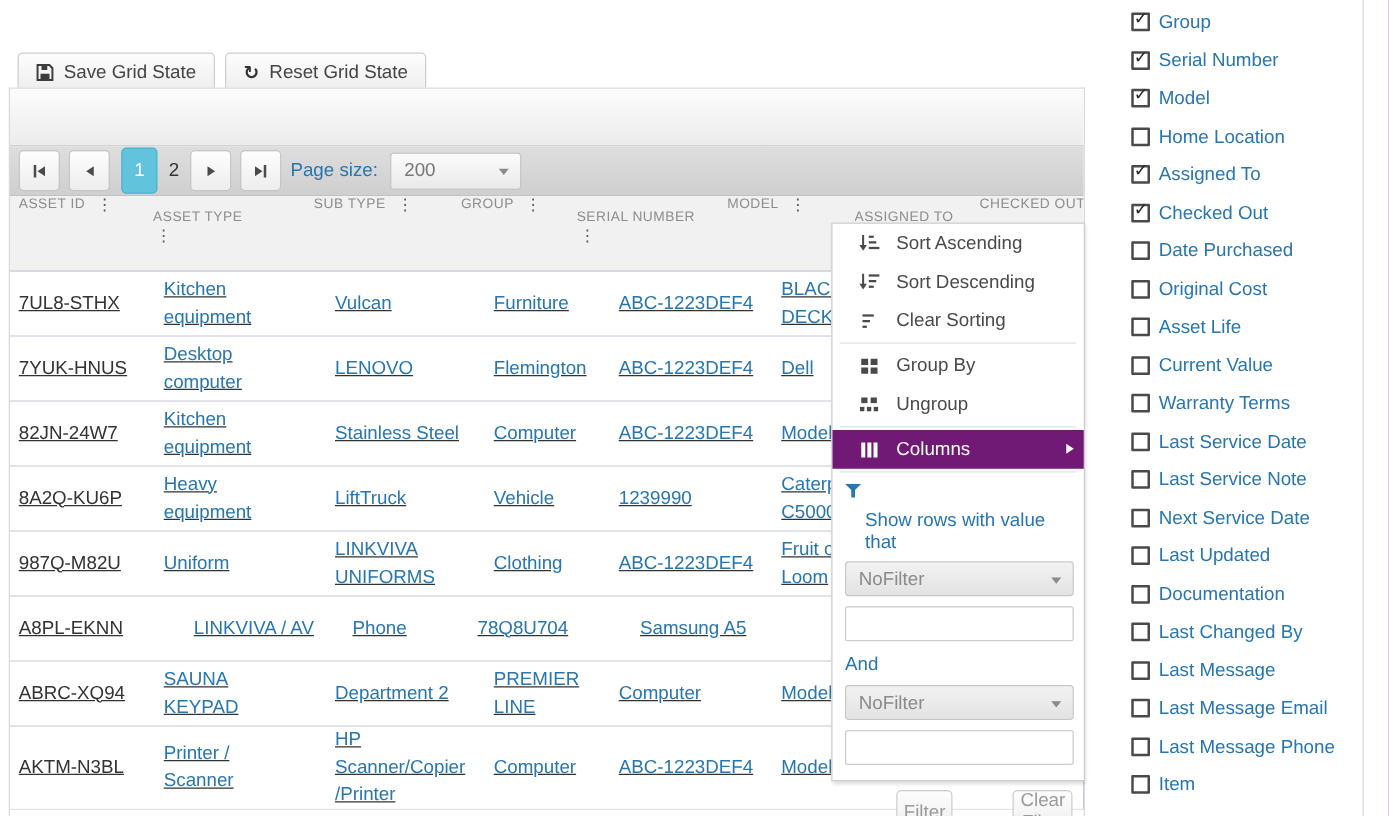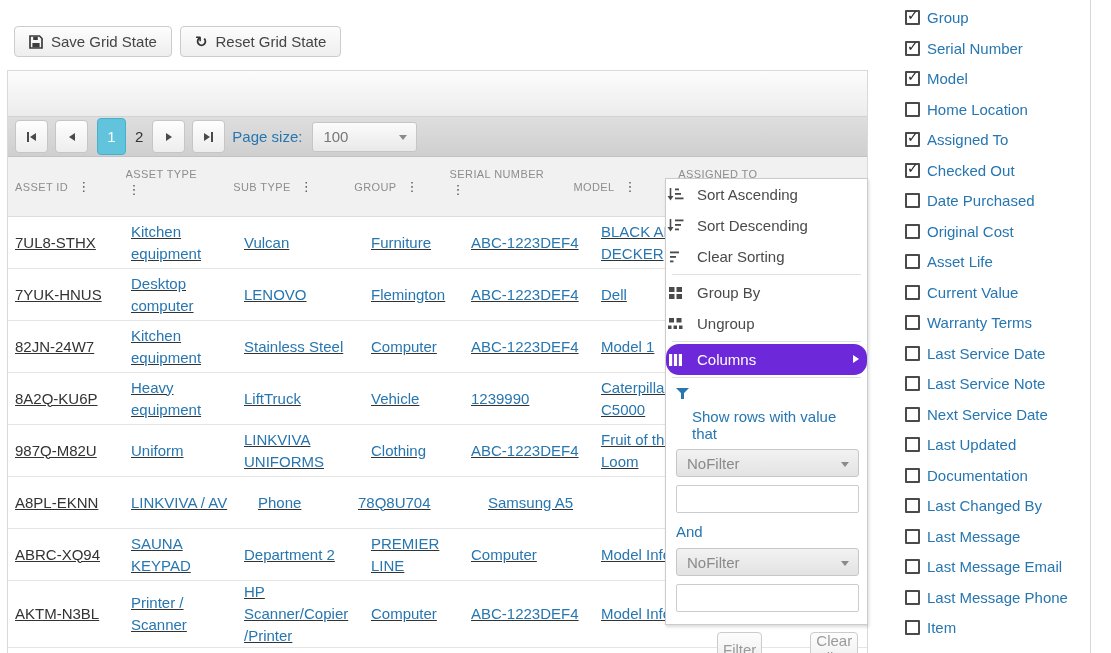--- a/index.html
+++ b/index.html
@@ -1,21 +1,21 @@
 <!DOCTYPE html>
 <html><head>
 <meta charset="utf-8">
 <style>
   html,body{margin:0;padding:0;}
   body{
     width:1111px;height:653px;position:relative;overflow:hidden;background:#fff;
     font-family:"Liberation Sans","DejaVu Sans",sans-serif;color:#333;
   }
   
-  .toolbar{position:absolute;left:14px;top:26px;display:flex;gap:8px;}
+  .toolbar{position:absolute;left:14px;top:42px;display:flex;gap:8px;}
   .btn{
     display:inline-flex;align-items:center;gap:8px;height:31px;padding:0 14px;
     background:linear-gradient(#fdfdfd,#eeeeee);border:1px solid #ccc;border-radius:4px;
     font-size:15px;color:#444;cursor:pointer;
   }
   .glyph{font-family:"DejaVu Sans",sans-serif;}
   
   .grid{position:absolute;left:7px;top:70px;width:861px;height:583px;border:1px solid #d9d9d9;border-bottom:none;box-sizing:border-box;background:#fff;overflow:hidden;z-index:1;}
   .group-band{height:45px;background:linear-gradient(#fcfcfc,#ececec);border-bottom:1px solid #d2d2d2;}
   .pager{height:40px;background:linear-gradient(#dedede,#cfcfcf);border-bottom:1px solid #c2c2c2;display:flex;align-items:center;padding-left:7px;box-sizing:border-box;}
@@ -23,43 +23,43 @@
   .tri-l{width:0;height:0;border-right:6px solid #4a4a4a;border-top:4px solid transparent;border-bottom:4px solid transparent;}
   .tri-r{width:0;height:0;border-left:6px solid #4a4a4a;border-top:4px solid transparent;border-bottom:4px solid transparent;}
   .vbar{width:2px;height:10px;background:#4a4a4a;}
   .page-current{width:27px;height:35px;margin:0 9px 0 2px;background:#62c4dc;border:1px solid #45b2cc;border-radius:4px;color:#fff;font-size:15px;display:inline-flex;align-items:center;justify-content:center;cursor:pointer;}
   .page-num{font-size:15px;color:#333;margin-right:9px;cursor:pointer;}
   .pagesize-label{font-size:15px;color:#2776b0;margin-right:10px;}
   .dropdown{position:relative;width:105px;height:30px;background:linear-gradient(#fbfbfb,#e9e9e9);border:1px solid #c6c6c6;border-radius:3px;display:flex;align-items:center;padding-left:10px;box-sizing:border-box;font-size:15px;color:#777;cursor:pointer;}
   .dd-arrow{position:absolute;right:9px;top:12px;width:0;height:0;border-top:5px solid #8a8a8a;border-left:4px solid transparent;border-right:4px solid transparent;}
   
   .hrow{height:59px;background:#f1f1f1;border-bottom:1px solid #dcdcdc;display:flex;}
-  .hcell{display:flex;align-items:center;box-sizing:border-box;font-size:11px;letter-spacing:.4px;color:#8d8d8d;cursor:pointer;overflow:hidden;}
+  .hcell{display:flex;align-items:flex-start;box-sizing:border-box;font-size:11px;letter-spacing:.4px;color:#8d8d8d;cursor:pointer;overflow:hidden;}
   .hcell .hmenu{font-family:"DejaVu Sans",sans-serif;font-size:13px;color:#555;margin-left:9px;cursor:pointer;}
   .hcell.stacked{flex-direction:column;align-items:flex-start;justify-content:flex-start;padding-top:11px;}
   .hcell.stacked .hmenu{margin-left:2px;margin-top:2px;}
   .c0{width:123px;padding-left:7px;}
   .c1{width:113px;}
-  .c2{width:127px;}
+  .c2{width:127px;margin-left:24px;}
   .c3{width:100px;}
   .c4{width:130px;}
   .c5{width:110px;}
   .c6{width:108px;}
   .c7{width:90px;white-space:nowrap;}
   
   .rows{background:#4c1d95;text-decoration:underline;}
   .trow{display:flex;align-items:center;min-height:51px;border-bottom:1px solid #e5e5e5;background:#fff;}
   .tcell{box-sizing:border-box;font-size:15px;line-height:22px;padding-right:12px;}
   .tcell.id{color:#333;}
   .tcell.link{color:#2776b0;cursor:pointer;}
   
   .popup{position:absolute;left:665px;top:178px;width:203px;height:447px;background:#fff;border:1px solid #ccc;box-shadow:1px 2px 3px rgba(0,0,0,.15);z-index:10;box-sizing:border-box;}
-  .mitem{height:31px;display:flex;align-items:center;padding-left:1px;font-size:15px;color:#4a4a4a;cursor:pointer;}
+  .mitem{height:31px;display:flex;align-items:center;padding-left:21px;font-size:15px;color:#4a4a4a;cursor:pointer;}
   .mitem .micon{width:17px;height:16px;margin-right:13px;display:inline-flex;align-items:center;justify-content:center;}
-  .mitem.active{background:#6d28d9;color:#fff;position:relative;border-radius:13px;}
+  .mitem.active{background:#701a75;color:#fff;position:relative;}
   .sub-arrow{position:absolute;right:8px;top:11px;width:0;height:0;border-left:6px solid #fff;border-top:4px solid transparent;border-bottom:4px solid transparent;}
   .msep{height:1px;background:#e2e2e2;margin:2px 6px;}
   
   .fsection{padding:6px 10px 0 10px;}
   .ftitle{font-size:15px;color:#2776b0;margin:2px 0 7px 16px;}
   .fdrop{width:183px;height:28px;margin-bottom:8px;background:linear-gradient(#f2f2f2,#e3e3e3);color:#8a8a8a;}
   .finput{width:183px;height:28px;border:1px solid #ccc;border-radius:2px;box-sizing:border-box;margin-bottom:8px;font-size:14px;padding:0 6px;}
   .fand{font-size:15px;color:#2776b0;margin:2px 0 8px 0;}
   .fbuttons{display:flex;gap:7px;margin-top:12px;}
   .fbtn{height:34px;padding:0 5px;background:linear-gradient(#fdfdfd,#ededed);border:1px solid #ccc;border-radius:4px;font-size:15px;color:#9a9a9a;cursor:pointer;display:inline-flex;align-items:center;margin-left:41px;}
@@ -106,21 +106,21 @@
     <span class="page-num">2</span>
     <span class="pbtn">
         <span class="tri-r"></span>
       </span>
     <span class="pbtn">
         <span class="tri-r"></span>
         <span class="vbar"></span>
       </span>
     <span class="pagesize-label">Page size:</span>
     <span class="dropdown">
-      <span>100</span>
+      <span>200</span>
       <span class="dd-arrow"></span>
     </span>
   </div>
 
   <div class="hrow">
     <div class="hcell c0">
         <span>ASSET ID</span>
         <span class="hmenu">⋮</span>
       </div>
     <div class="hcell c1 stacked">

